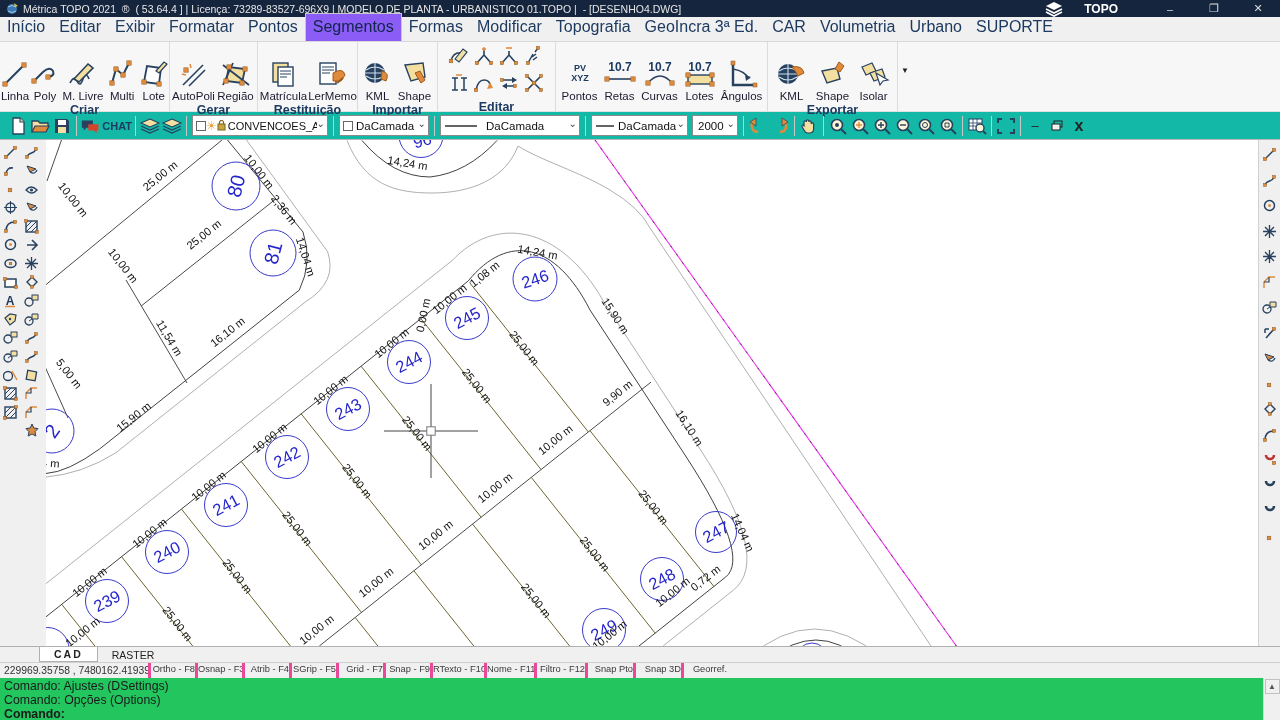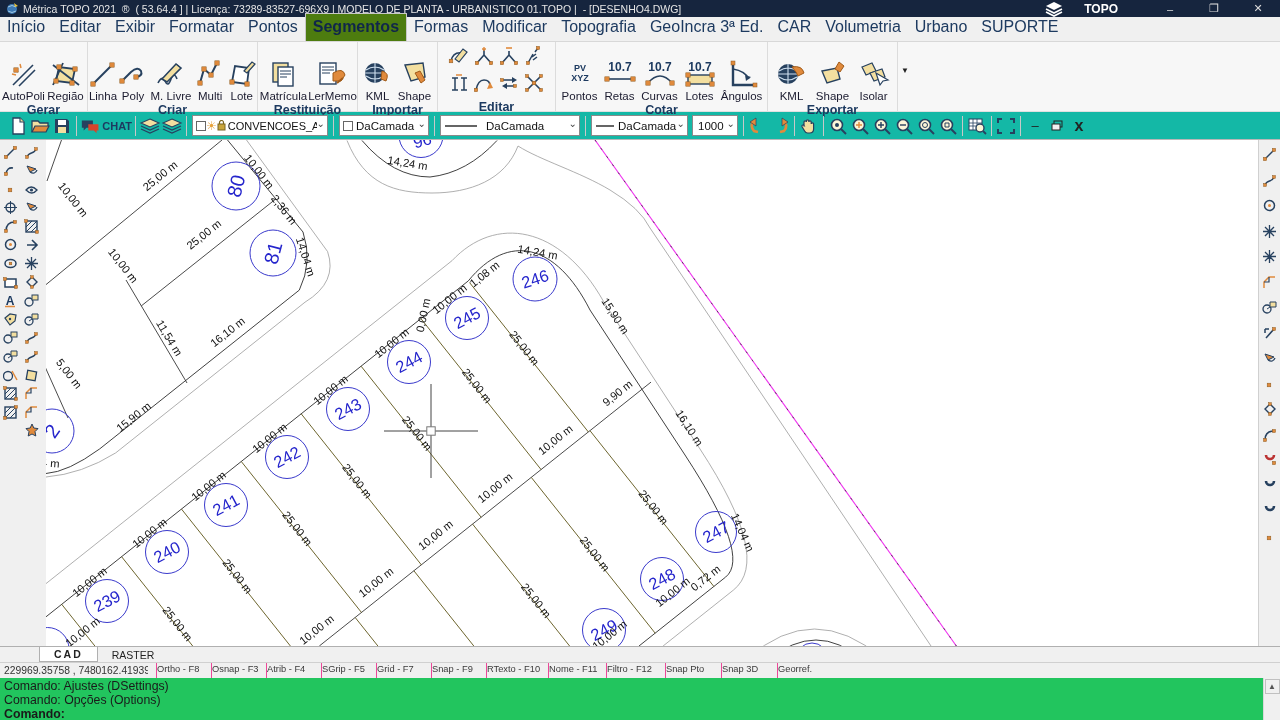--- a/index.html
+++ b/index.html
@@ -1,21 +1,21 @@
 <!DOCTYPE html>
 <html><head><meta charset="utf-8"><style>
 * { margin:0; padding:0; box-sizing:border-box; }
 html,body { width:1280px; height:720px; overflow:hidden; font-family:"Liberation Sans",sans-serif; }
 .titlebar { height:17px; background:#16253e; color:#e6e6e6; font-size:10.5px; display:flex; align-items:center; }
 .titlebar .t { white-space:nowrap; }
 .titlebar .right { margin-left:auto; display:flex; align-items:center; color:#fff; }
 .winbtn { width:44px; text-align:center; font-size:11px; color:#ddd; }
 .menubar { height:25px; background:#f0f0f0; display:flex; align-items:flex-end; border-bottom:1px solid #d8d8d8; }
 .mtab { padding:4px 7px 5px; font-size:16px; color:#1d3a60; white-space:nowrap; }
-.mtab.sel { background:#4d7c0f; border:1px solid #c8c8c8; border-bottom:none; font-weight:bold; color:#10264a; }
+.mtab.sel { background:#8b5cf6; border:1px solid #c8c8c8; border-bottom:none; font-weight:normal; color:#10264a; }
 .ribbon { height:70px; background:#f7f7f7; display:flex; border-bottom:1px solid #e0e0e0; }
 .rgroup { border-right:1px solid #dcdcdc; display:flex; flex-direction:column; padding-top:3px; }
 .rrow { display:flex; justify-content:center; flex:1; }
 .ritem { display:flex; flex-direction:column; align-items:center; }
 .ricon { height:32px; display:flex; align-items:flex-end; justify-content:center;margin-top:12px; }
 .rlab { font-size:11.5px; color:#1a1a2e; white-space:nowrap; margin-top:1px; }
 .rglab { text-align:center; font-size:12.5px; font-weight:bold; color:#1d3a60; padding:1px 0 3px; }
 .toolbar2 { height:28px; background:#14b8a6; display:flex; align-items:center; padding-left:7px; border-bottom:1px solid #b8b8b8; }
 .tbi { height:24px; min-width:22px; display:flex; align-items:center; justify-content:center; }
 .tsep { width:1px; height:20px; background:#c8c8c8; margin:0 3px; }
@@ -28,21 +28,21 @@
 .lrow { display:flex; height:18.6px; }
 .li { width:21px; height:18px; display:flex; align-items:center; justify-content:center; }
 .canvas { width:1212px; background:#fff; position:relative; }
 .rightbar { width:22px; background:#f0f0f0; border-left:1px solid #d0d0d0; display:flex; flex-direction:column; align-items:center; padding-top:2px; }
 .ri { height:25.5px; display:flex; align-items:center; }
 .cadtabs { height:16px; background:#f0f0f0; border-top:1px solid #b0b0b0; display:flex; font-size:10.5px; align-items:stretch; }
 .ctab { padding:1px 14px; color:#222; display:flex; align-items:center; }
 .ctab.sel { background:#fff; border:1px solid #b0b0b0; border-top:none; font-weight:bold; letter-spacing:2px; }
 .statusbar { height:16px; background:#f0f0f0; border-top:1px solid #d0d0d0; display:flex; font-size:9.3px; color:#333; align-items:stretch; }
 .coord { width:148px; padding:2px 0 0 4px; white-space:nowrap; font-size:10.3px; overflow:hidden; }
-.sbtn { border-left:1px solid #ec4899; text-align:left; padding-top:1px; color:#3a3a3a; white-space:nowrap; overflow:hidden;margin-left:8px; }
+.sbtn { border-left:3px solid #ec4899; text-align:right; padding-top:1px; color:#3a3a3a; white-space:nowrap; overflow:hidden; }
 .commands { height:42px; background:#22c55e; font-size:12.3px; color:#1a1a1a; padding:1px 0 0 4px; position:relative; }
 .commands div { line-height:14px; }
 .cscroll { position:absolute; right:0; top:0; width:17px; height:42px; background:#f0f0f0; border-left:1px solid #d8d8d8; }
 .cscroll .ar { width:15px; height:15px; background:#f0f0f0; border:1px solid #c0c0c0; margin:1px auto; font-size:8px; color:#555; text-align:center; line-height:14px; }
 </style></head>
 <body>
 <div class="titlebar">
     <svg width="13" height="13" viewBox="0 0 13 13" style="vertical-align:-2px;margin:0 4px 0 6px">
       <circle cx="6" cy="7" r="5" fill="#3c78b4"></circle>
       <path d="M2,5 q4,-3 8,0 M2,9 q4,3 8,0" stroke="#bde" fill="none" stroke-width="0.8"></path>
@@ -70,20 +70,78 @@
     <div class="mtab">Formas</div>
     <div class="mtab">Modificar</div>
     <div class="mtab">Topografia</div>
     <div class="mtab">GeoIncra 3ª Ed.</div>
     <div class="mtab">CAR</div>
     <div class="mtab">Volumetria</div>
     <div class="mtab">Urbano</div>
     <div class="mtab">SUPORTE</div>
   </div>
 <div class="ribbon">
+    <div class="rgroup" style="width:170px">
+      <div class="rrow">
+        <div class="ritem" style="width:30px">
+          <div class="ricon">
+            <svg width="30" height="30" viewBox="0 0 30 30" style="">
+              <line x1="5" y1="25" x2="24" y2="6" stroke="#27415f" stroke-width="2"></line>
+              <rect x="2.8" y="22.8" width="4.4" height="4.4" fill="#e08a3c" stroke="#8a5a20" stroke-width="0.5"></rect>
+              <rect x="21.8" y="3.8" width="4.4" height="4.4" fill="#e08a3c" stroke="#8a5a20" stroke-width="0.5"></rect>
+            </svg>
+          </div>
+          <div class="rlab">Linha</div>
+        </div>
+        <div class="ritem" style="width:30px">
+          <div class="ricon">
+            <svg width="30" height="30" viewBox="0 0 30 30" style="">
+              <path d="M4,22 L13,13 Q20,7 23,12 Q25,17 18,18" fill="none" stroke="#27415f" stroke-width="2"></path>
+              <rect x="1.7999999999999998" y="19.8" width="4.4" height="4.4" fill="#e08a3c" stroke="#8a5a20" stroke-width="0.5"></rect>
+              <rect x="15.8" y="15.8" width="4.4" height="4.4" fill="#e08a3c" stroke="#8a5a20" stroke-width="0.5"></rect>
+            </svg>
+          </div>
+          <div class="rlab">Poly</div>
+        </div>
+        <div class="ritem" style="width:48px">
+          <div class="ricon">
+            <svg width="34" height="30" viewBox="0 0 34 30" style="">
+              <path d="M4,24 q4,-8 7,-2 q3,7 6,-2 q3,-8 6,0" fill="none" stroke="#27415f" stroke-width="1.6"></path>
+              <path d="M8,20 L22,5 L27,9 L13,23 Z" fill="#f3dfa0" stroke="#27415f" stroke-width="1.6"></path>
+              <path d="M22,5 L27,9" stroke="#27415f"></path>
+            </svg>
+          </div>
+          <div class="rlab">M. Livre</div>
+        </div>
+        <div class="ritem" style="width:34px">
+          <div class="ricon">
+            <svg width="30" height="30" viewBox="0 0 30 30" style="">
+              <path d="M5,24 L9,10 L16,16 L22,4" fill="none" stroke="#27415f" stroke-width="2"></path>
+              <rect x="2.8" y="21.8" width="4.4" height="4.4" fill="#e08a3c" stroke="#8a5a20" stroke-width="0.5"></rect>
+              <rect x="6.8" y="7.8" width="4.4" height="4.4" fill="#e08a3c" stroke="#8a5a20" stroke-width="0.5"></rect>
+              <rect x="13.8" y="13.8" width="4.4" height="4.4" fill="#e08a3c" stroke="#8a5a20" stroke-width="0.5"></rect>
+              <rect x="19.8" y="1.7999999999999998" width="4.4" height="4.4" fill="#e08a3c" stroke="#8a5a20" stroke-width="0.5"></rect>
+            </svg>
+          </div>
+          <div class="rlab">Multi</div>
+        </div>
+        <div class="ritem" style="width:32px">
+          <div class="ricon">
+            <svg width="30" height="30" viewBox="0 0 30 30" style="">
+              <path d="M5,23 L8,7 L22,9 L20,25 Z" fill="#fff" stroke="#27415f" stroke-width="1.8"></path>
+              <path d="M17,12 L25,3 l3,2 -8,9 z" fill="#f3dfa0" stroke="#27415f" stroke-width="1.2"></path>
+              <rect x="2.8" y="20.8" width="4.4" height="4.4" fill="#e08a3c" stroke="#8a5a20" stroke-width="0.5"></rect>
+              <rect x="17.8" y="22.8" width="4.4" height="4.4" fill="#e08a3c" stroke="#8a5a20" stroke-width="0.5"></rect>
+            </svg>
+          </div>
+          <div class="rlab">Lote</div>
+        </div>
+      </div>
+      <div class="rglab">Criar</div>
+    </div>
     <div class="rgroup" style="width:88px">
       <div class="rrow">
         <div class="ritem" style="width:44px">
           <div class="ricon">
             <svg width="34" height="30" viewBox="0 0 34 30" style="">
               <line x1="6" y1="26" x2="26" y2="6" stroke="#27415f" stroke-width="1.6"></line>
               <line x1="12" y1="27" x2="28" y2="11" stroke="#27415f" stroke-width="1.6"></line>
               <path d="M8,10 l3,3 M13,5 l1,4 M5,15 l4,1" stroke="#e08a3c" stroke-width="1.5"></path>
               <rect x="6.8" y="8.8" width="4.4" height="4.4" fill="#e08a3c" stroke="#8a5a20" stroke-width="0.5"></rect>
             </svg>
@@ -99,78 +157,20 @@
               <rect x="7.8" y="5.8" width="4.4" height="4.4" fill="#e08a3c" stroke="#8a5a20" stroke-width="0.5"></rect>
               <rect x="23.8" y="7.8" width="4.4" height="4.4" fill="#e08a3c" stroke="#8a5a20" stroke-width="0.5"></rect>
               <rect x="20.8" y="21.8" width="4.4" height="4.4" fill="#e08a3c" stroke="#8a5a20" stroke-width="0.5"></rect>
               <rect x="4.8" y="19.8" width="4.4" height="4.4" fill="#e08a3c" stroke="#8a5a20" stroke-width="0.5"></rect>
             </svg>
           </div>
           <div class="rlab">Região</div>
         </div>
       </div>
       <div class="rglab">Gerar</div>
-    </div>
-    <div class="rgroup" style="width:170px">
-      <div class="rrow">
-        <div class="ritem" style="width:30px">
-          <div class="ricon">
-            <svg width="30" height="30" viewBox="0 0 30 30" style="">
-              <line x1="5" y1="25" x2="24" y2="6" stroke="#27415f" stroke-width="2"></line>
-              <rect x="2.8" y="22.8" width="4.4" height="4.4" fill="#e08a3c" stroke="#8a5a20" stroke-width="0.5"></rect>
-              <rect x="21.8" y="3.8" width="4.4" height="4.4" fill="#e08a3c" stroke="#8a5a20" stroke-width="0.5"></rect>
-            </svg>
-          </div>
-          <div class="rlab">Linha</div>
-        </div>
-        <div class="ritem" style="width:30px">
-          <div class="ricon">
-            <svg width="30" height="30" viewBox="0 0 30 30" style="">
-              <path d="M4,22 L13,13 Q20,7 23,12 Q25,17 18,18" fill="none" stroke="#27415f" stroke-width="2"></path>
-              <rect x="1.7999999999999998" y="19.8" width="4.4" height="4.4" fill="#e08a3c" stroke="#8a5a20" stroke-width="0.5"></rect>
-              <rect x="15.8" y="15.8" width="4.4" height="4.4" fill="#e08a3c" stroke="#8a5a20" stroke-width="0.5"></rect>
-            </svg>
-          </div>
-          <div class="rlab">Poly</div>
-        </div>
-        <div class="ritem" style="width:48px">
-          <div class="ricon">
-            <svg width="34" height="30" viewBox="0 0 34 30" style="">
-              <path d="M4,24 q4,-8 7,-2 q3,7 6,-2 q3,-8 6,0" fill="none" stroke="#27415f" stroke-width="1.6"></path>
-              <path d="M8,20 L22,5 L27,9 L13,23 Z" fill="#f3dfa0" stroke="#27415f" stroke-width="1.6"></path>
-              <path d="M22,5 L27,9" stroke="#27415f"></path>
-            </svg>
-          </div>
-          <div class="rlab">M. Livre</div>
-        </div>
-        <div class="ritem" style="width:34px">
-          <div class="ricon">
-            <svg width="30" height="30" viewBox="0 0 30 30" style="">
-              <path d="M5,24 L9,10 L16,16 L22,4" fill="none" stroke="#27415f" stroke-width="2"></path>
-              <rect x="2.8" y="21.8" width="4.4" height="4.4" fill="#e08a3c" stroke="#8a5a20" stroke-width="0.5"></rect>
-              <rect x="6.8" y="7.8" width="4.4" height="4.4" fill="#e08a3c" stroke="#8a5a20" stroke-width="0.5"></rect>
-              <rect x="13.8" y="13.8" width="4.4" height="4.4" fill="#e08a3c" stroke="#8a5a20" stroke-width="0.5"></rect>
-              <rect x="19.8" y="1.7999999999999998" width="4.4" height="4.4" fill="#e08a3c" stroke="#8a5a20" stroke-width="0.5"></rect>
-            </svg>
-          </div>
-          <div class="rlab">Multi</div>
-        </div>
-        <div class="ritem" style="width:32px">
-          <div class="ricon">
-            <svg width="30" height="30" viewBox="0 0 30 30" style="">
-              <path d="M5,23 L8,7 L22,9 L20,25 Z" fill="#fff" stroke="#27415f" stroke-width="1.8"></path>
-              <path d="M17,12 L25,3 l3,2 -8,9 z" fill="#f3dfa0" stroke="#27415f" stroke-width="1.2"></path>
-              <rect x="2.8" y="20.8" width="4.4" height="4.4" fill="#e08a3c" stroke="#8a5a20" stroke-width="0.5"></rect>
-              <rect x="17.8" y="22.8" width="4.4" height="4.4" fill="#e08a3c" stroke="#8a5a20" stroke-width="0.5"></rect>
-            </svg>
-          </div>
-          <div class="rlab">Lote</div>
-        </div>
-      </div>
-      <div class="rglab">Criar</div>
     </div>
     <div class="rgroup" style="width:100px">
       <div class="rrow">
         <div class="ritem" style="width:50px">
           <div class="ricon">
             <svg width="34" height="30" viewBox="0 0 34 30" style="">
               <rect x="6" y="4" width="15" height="19" fill="#f3dfa0" stroke="#27415f" stroke-width="1.4"></rect>
               <rect x="11" y="8" width="15" height="19" fill="#fff" stroke="#27415f" stroke-width="1.4"></rect>
               <path d="M13,12 h11 M13,15 h11 M13,18 h7" stroke="#27415f" stroke-width="1"></path>
             </svg>
@@ -317,21 +317,20 @@
               <path d="M8,4 V26 H30" fill="none" stroke="#27415f" stroke-width="2.4"></path>
               <path d="M8,10 q12,2 16,10" fill="none" stroke="#27415f" stroke-width="1.4"></path>
               <path d="M20,16 l6,2 -5,4 z" fill="#27415f"></path>
               <rect x="6" y="2" width="4" height="4" fill="#e08a3c" stroke="#8a5a20" stroke-width="0.5"></rect>
               <rect x="28" y="24" width="4" height="4" fill="#e08a3c" stroke="#8a5a20" stroke-width="0.5"></rect>
             </svg>
           </div>
           <div class="rlab">Ângulos</div>
         </div>
       </div>
-      <div class="rglab">Cotar</div>
     </div>
     <div class="rgroup" style="width:130px">
       <div class="rrow">
         <div class="ritem" style="width:40px">
           <div class="ricon">
             <svg width="36" height="30" viewBox="0 0 36 30" style="">
               <circle cx="14" cy="15" r="10" fill="#27415f"></circle>
               <path d="M5,12 q9,-6 18,0 M5,18 q9,6 18,0 M14,5 v20 M4,15 h20" stroke="#cfe0f0" stroke-width="1.1" fill="none"></path>
               <path d="M18,8 q10,-2 12,6 l-6,3 -2,-4 z" fill="#e08a3c" stroke="#a05a18" stroke-width="1"></path>
             </svg>
@@ -430,21 +429,21 @@
     </div>
     <div class="tsep"></div>
     <div class="combo" style="width:97px">
       <svg width="20" height="6" viewBox="0 0 20 6">
         <line x1="1" y1="3" x2="19" y2="3" stroke="#111" stroke-width="1.3"></line>
       </svg>
       <span class="ct" style="margin-left:3px">DaCamada</span>
       <span class="arr">⌄</span>
     </div>
     <div class="combo" style="width:46px">
-      <span class="ct">1000</span>
+      <span class="ct">2000</span>
       <span class="arr">⌄</span>
     </div>
     <div class="tsep"></div>
     <div class="tbi">
       <svg width="20" height="18" viewBox="0 0 20 18" style="">
         <path d="M7,3 Q1,8 6,14 L10,15" fill="none" stroke="#e08a3c" stroke-width="2.6"></path>
         <path d="M8,1 l-6,4 6,4 z" fill="#e08a3c" stroke="#27415f" stroke-width="0.7"></path>
       </svg>
     </div>
     <div class="tbi">

